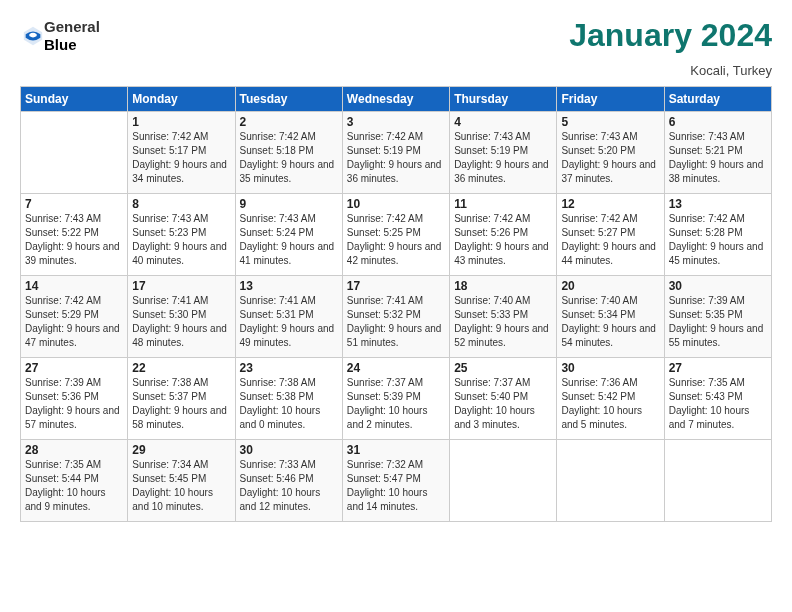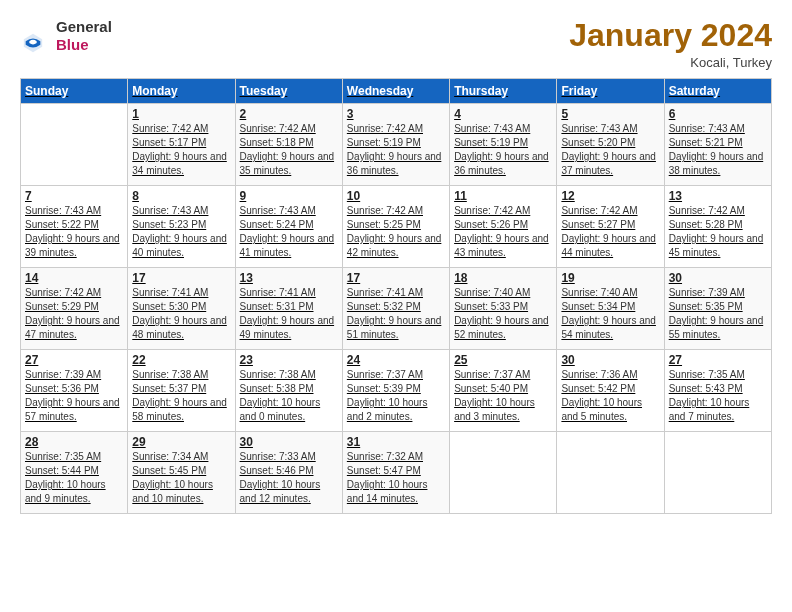--- a/index.html
+++ b/index.html
@@ -16,54 +16,53 @@
       padding: 18px 20px 10px 20px;
     }
     .header {
       display: flex;
       justify-content: space-between;
       align-items: flex-start;
       margin-bottom: 8px;
     }
     .logo {
       display: flex;
-      align-items: flex-end;
-      gap: 12px;
+      align-items: center;
+      gap: 0;
     }
     .logo-text {
       font-size: 15px;
       font-weight: bold;
       line-height: 1.2;
     }
     .logo-general { color: #333; }
-    .logo-blue { color: #be185d; }
+    .logo-blue { color: #000000; }
     .logo-icon {
       width: 22px;
       height: 22px;
       margin-left: 2px;
     }
     .title-block {
       text-align: right;
     }
     .month-title {
       font-size: 32px;
       font-weight: bold;
-      color: #a16207;
+      color: #0f766e;
       line-height: 1.1;
     }
     .location {
       font-size: 13px;
       color: #444;
-      margin-top: 2px;
+      margin-top: 10px;
     }
     .calendar {
       width: 100%;
       border-collapse: collapse;
       table-layout: fixed;
-      text-decoration: underline;
     }
     .calendar thead tr th {
       background: #1565c0;
       color: #fff;
       font-size: 12px;
       font-weight: bold;
       padding: 5px 4px;
       text-align: left;
       border: 1px solid #ccc;
     }
@@ -203,21 +202,21 @@
           </td>
           <td>
             <div class="day-number">17</div>
             <div class="day-info">Sunrise: 7:41 AM<br>Sunset: 5:32 PM<br>Daylight: 9 hours and 51 minutes.</div>
           </td>
           <td>
             <div class="day-number">18</div>
             <div class="day-info">Sunrise: 7:40 AM<br>Sunset: 5:33 PM<br>Daylight: 9 hours and 52 minutes.</div>
           </td>
           <td>
-            <div class="day-number">19</div>
+            <div class="day-number">20</div>
             <div class="day-info">Sunrise: 7:40 AM<br>Sunset: 5:34 PM<br>Daylight: 9 hours and 54 minutes.</div>
           </td>
           <td>
             <div class="day-number">30</div>
             <div class="day-info">Sunrise: 7:39 AM<br>Sunset: 5:35 PM<br>Daylight: 9 hours and 55 minutes.</div>
           </td>
         </tr>
         <tr>
           <td>
             <div class="day-number">27</div>

